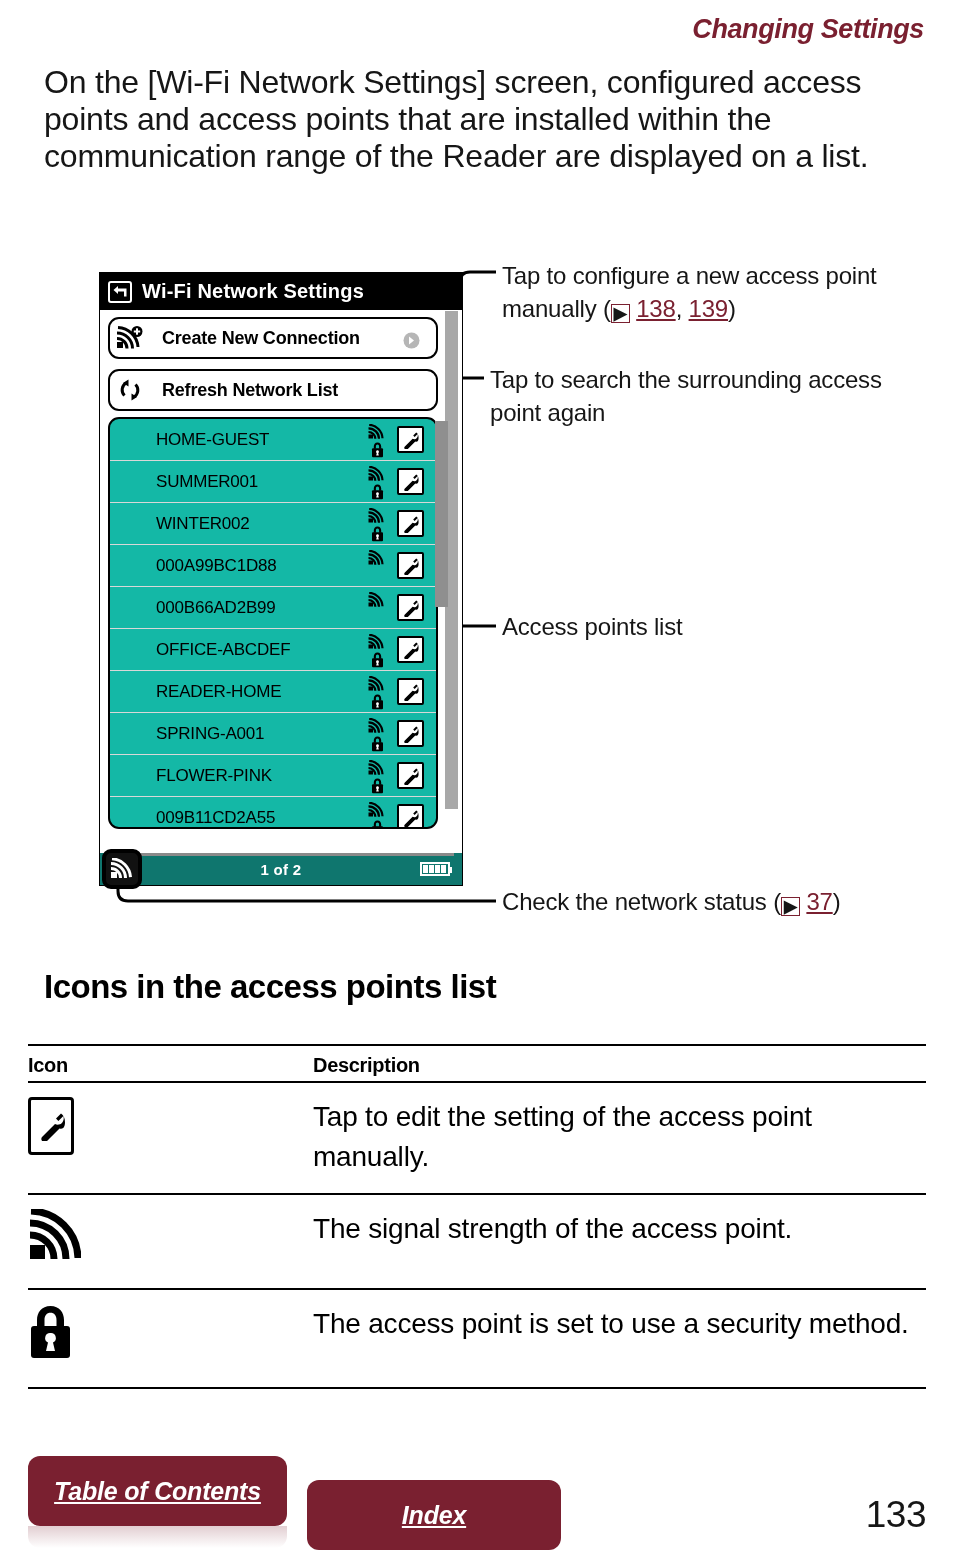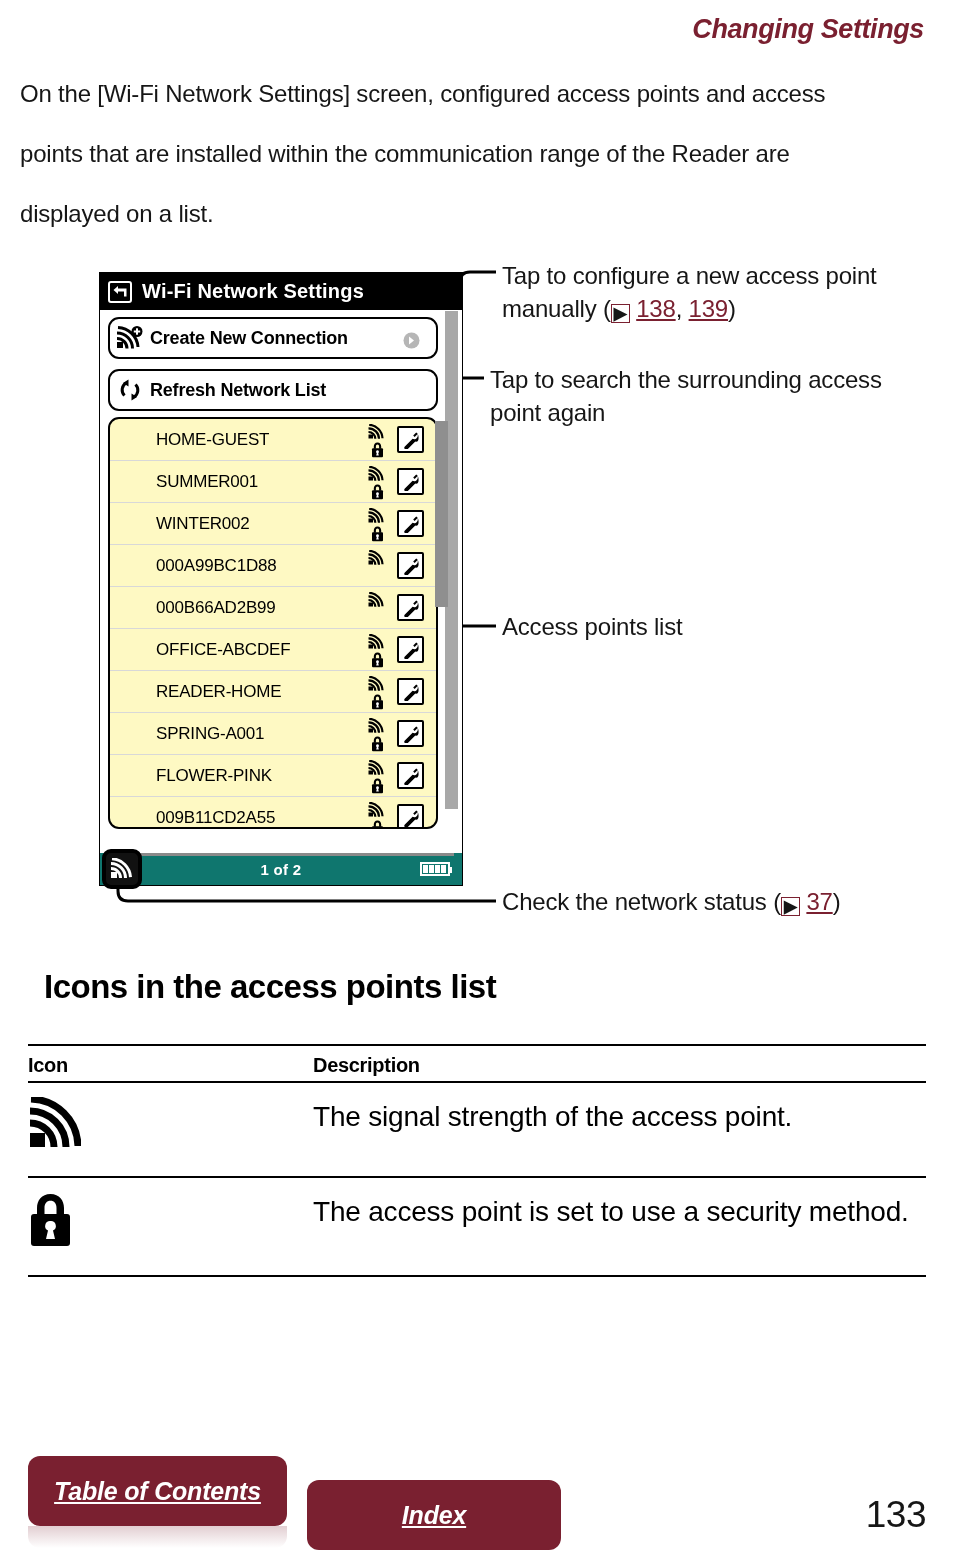--- a/index.html
+++ b/index.html
@@ -25,24 +25,24 @@
     font-weight: bold;
     font-style: italic;
     color: #7a2030;
     letter-spacing: -0.4px;
   }
 
   
   .intro {
     position: absolute;
     top: 64px;
-    left: 20px;
+    left: 44px;
     width: 868px;
-    font-size: 24px;
-    line-height: 60px;
+    font-size: 32px;
+    line-height: 37px;
     color: #161616;
     letter-spacing: -0.2px;
   }
 
   
   .device {
     position: absolute;
     left: 99px;
     top: 272px;
     width: 364px;
@@ -110,20 +110,21 @@
     position: absolute;
     left: 8px;
     width: 330px;
     height: 42px;
     border: 2px solid #000;
     border-radius: 11px;
     box-sizing: border-box;
     background: #fff;
     display: flex;
     align-items: center;
+    gap: 12px;
   }
   .act-row.create { top: 44px; }
   .act-row.refresh { top: 96px; }
   .act-icon {
     width: 40px;
     flex: none;
     display: flex;
     align-items: center;
     justify-content: center;
   }
@@ -144,21 +145,21 @@
   
   .list-panel {
     position: absolute;
     left: 8px;
     top: 144px;
     width: 330px;
     height: 412px;
     border: 2px solid #000;
     border-radius: 11px;
     box-sizing: border-box;
-    background: #fef9c3;
+    background: #14b8a6;
     overflow: hidden;
   }
   .ap-row {
     position: relative;
     height: 42px;
     border-bottom: 1px solid #d8d8d8;
     display: flex;
     align-items: center;
     box-sizing: border-box;
   }
@@ -683,20 +684,30 @@
 <div class="section-heading">Icons in the access points list</div>
 
 <table class="icon-table">
   <thead>
     <tr>
       <th class="col-icon">Icon</th>
       <th>Description</th>
     </tr>
   </thead>
   <tbody>
+    <tr>
+      <td class="cell-icon">
+        <div class="tbl-wrench-box">
+          <svg width="27" height="30" viewBox="0 0 27 30">
+            <path d="M23 2.5 L18 7.5 L20.4 9.9 L25.4 4.9 C26.6 9.4 24.2 13 21 13.6 C19.6 13.9 18.2 13.6 17 12.9 L4.5 25.4 A3.2 3.2 0 1 0 9 29.9 L21.5 17.4 C25 18.7 27 16 27 11.5 C27 7 25.6 4 23 2.5 Z" fill="#000"></path>
+          </svg>
+        </div>
+      </td>
+      <td>Tap to edit the setting of the access point manually.</td>
+    </tr>
     <tr>
       <td class="cell-icon">
         <svg width="53" height="52" viewBox="0 0 53 52">
           <rect x="2" y="36" width="15" height="14" fill="#000"></rect>
           <path d="M2 26 A24 24 0 0 1 26 50" fill="none" stroke="#000" stroke-width="7"></path>
           <path d="M2 14 A36 36 0 0 1 38 50" fill="none" stroke="#000" stroke-width="7"></path>
           <path d="M3 2 A48 48 0 0 1 50 49" fill="none" stroke="#000" stroke-width="7"></path>
         </svg>
       </td>
       <td>The signal strength of the access point.</td>

